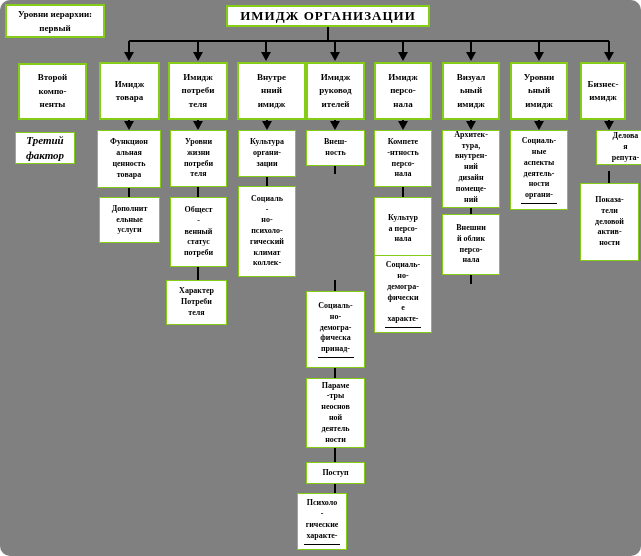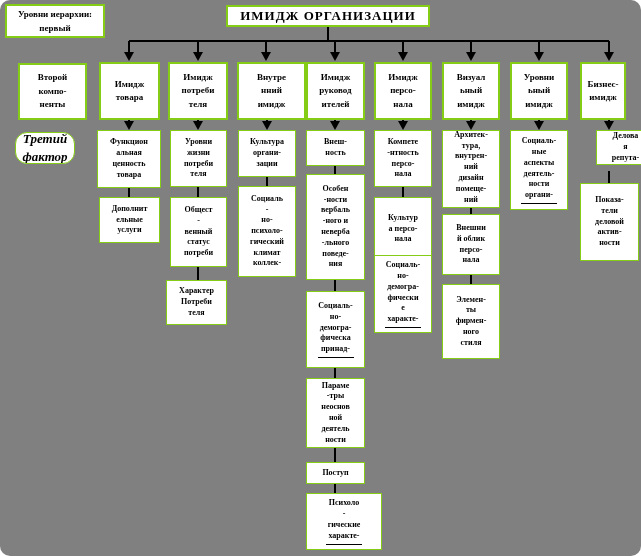--- a/index.html
+++ b/index.html
@@ -26,21 +26,21 @@
     font-size:8px;
     line-height:1.35;
     white-space:pre-line;
     padding:1px 2px;
     overflow:hidden;
   }
   .b2{border-width:2px;}
   .hdr{font-size:9px;line-height:1.5;}
   .title-box{font-size:13px;letter-spacing:1px;line-height:1.1;}
   .lvl1{font-size:9px;line-height:1.6;}
-  .italic{font-style:italic;font-size:13px;border-radius:12px;}
+  .italic{font-style:italic;font-size:11px;}
   .trunc{
     width:36px;height:0;
     border-top:1px solid #000;
     margin:2px auto 0;
     flex:0 0 auto;
   }
   svg.wires{position:absolute;left:0;top:0;pointer-events:none;}
 </style>
 </head>
 <body>
@@ -141,44 +141,36 @@
   <div class="box" style="left:238px;top:186px;width:58px;height:91px">Социаль
 -
 но-
 психоло-
 гический
 климат
 коллек-</div>
 
   <div class="box" style="left:306px;top:130px;width:59px;height:36px">Внеш-
 ность</div>
-  <div class="box" style="left:306px;top:174px;width:59px;height:106px">Особен
--ности
-вербаль
--ного и
-неверба
--льного
-поведе-
-ния</div>
   <div class="box" style="left:306px;top:291px;width:59px;height:77px">
     <div>Социаль-
 но-
 демогра-
 фическа
 принад-</div>
     <div class="trunc"></div>
   </div>
   <div class="box" style="left:306px;top:378px;width:59px;height:70px">Параме
 -тры
 неоснов
 ной
 деятель
 ности</div>
   <div class="box" style="left:306px;top:462px;width:59px;height:22px">Поступ</div>
-  <div class="box" style="left:306px;top:493px;width:76px;height:57px">
+  <div class="box" style="left:297px;top:493px;width:50px;height:57px">
     <div>Психоло
 -
 гические
 характе-</div>
     <div class="trunc"></div>
   </div>
 
   <div class="box" style="left:374px;top:130px;width:58px;height:57px">Компете
 -нтность
 персо-
@@ -203,25 +195,20 @@
 ний
 дизайн
 помеще-
 ний</div>
     <div class="trunc"></div>
   </div>
   <div class="box" style="left:442px;top:214px;width:58px;height:61px">Внешни
 й облик
 персо-
 нала</div>
-  <div class="box" style="left:442px;top:284px;width:58px;height:75px">Элемен-
-ты
-фирмен-
-ного
-стиля</div>
 
   <div class="box" style="left:510px;top:130px;width:58px;height:80px">
     <div>Социаль-
 ные
 аспекты
 деятель-
 ности
 органи-</div>
     <div class="trunc"></div>
   </div>

